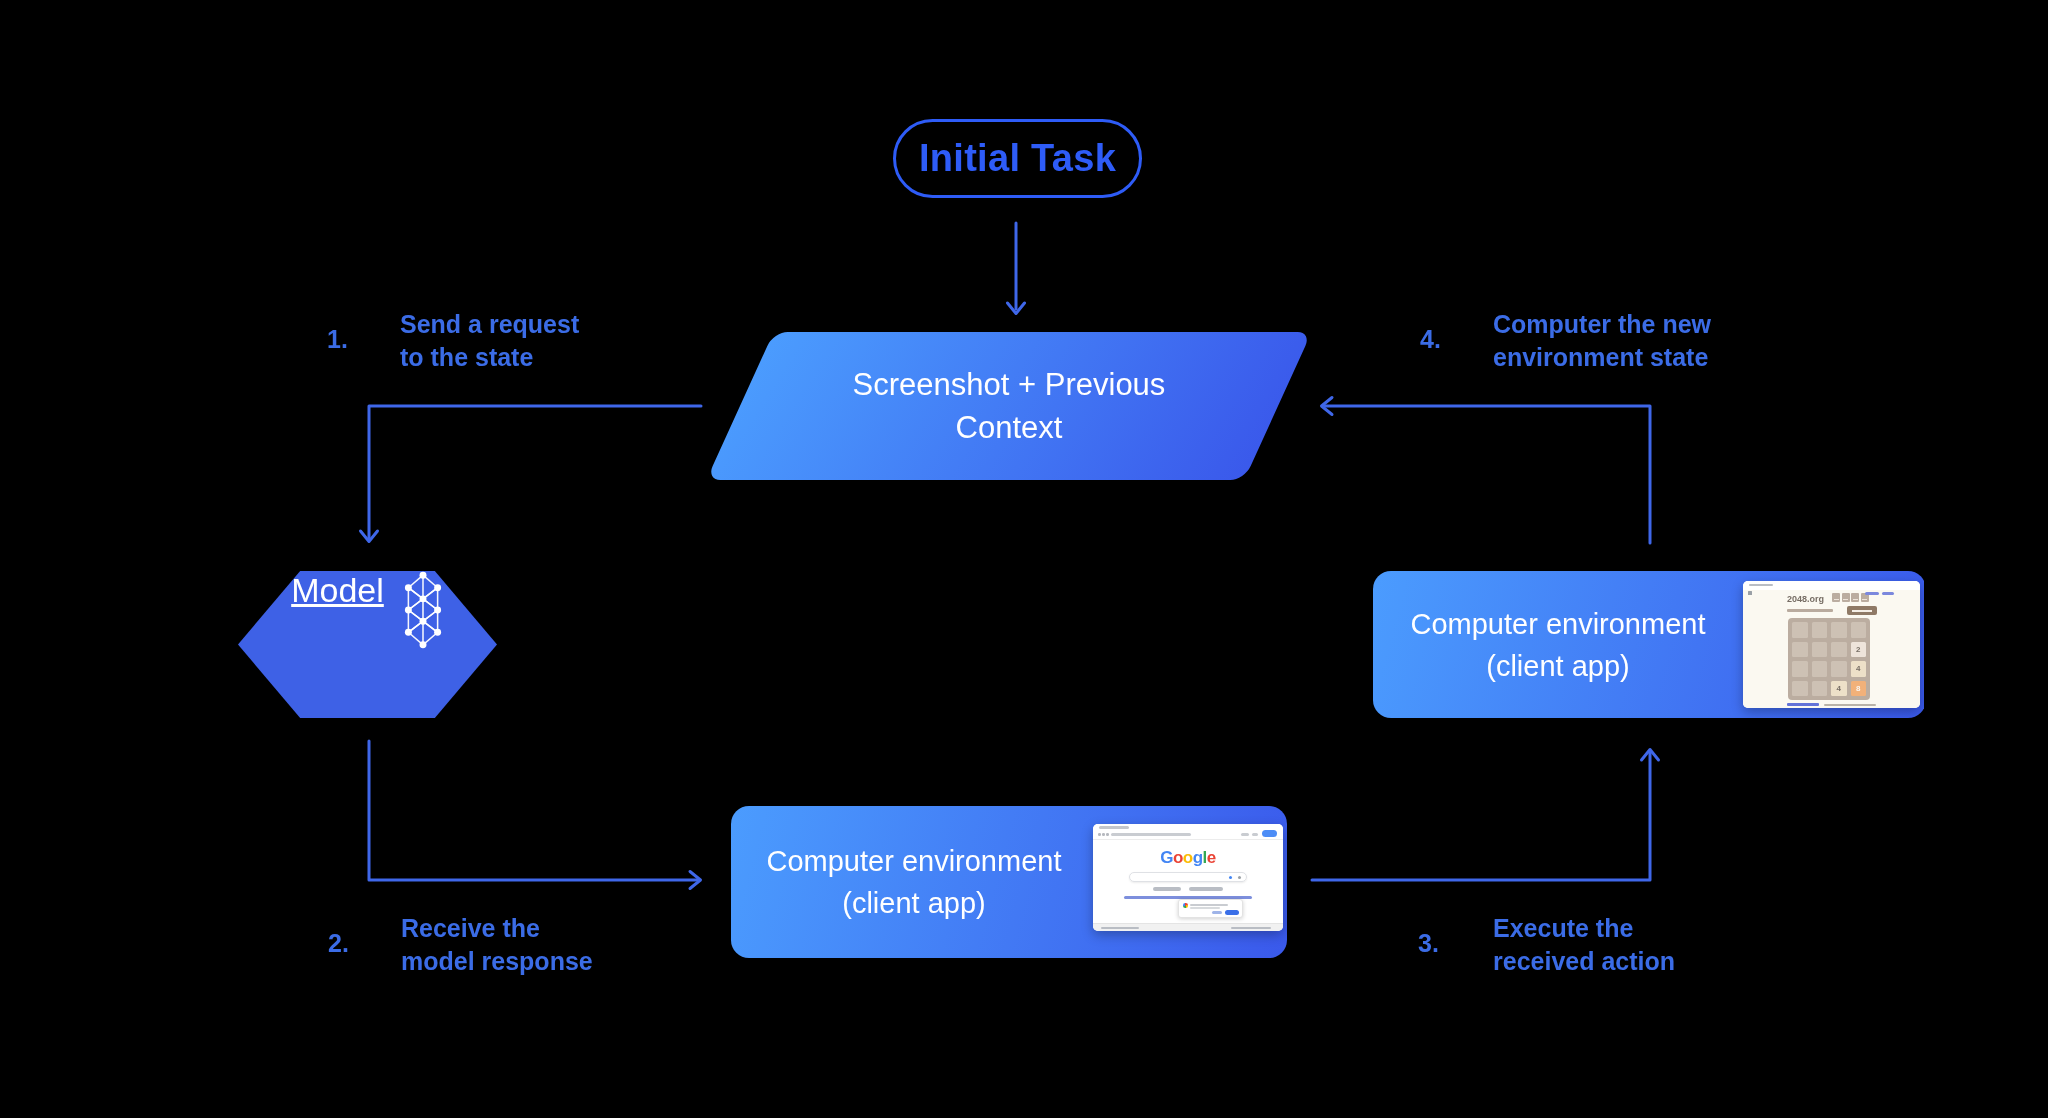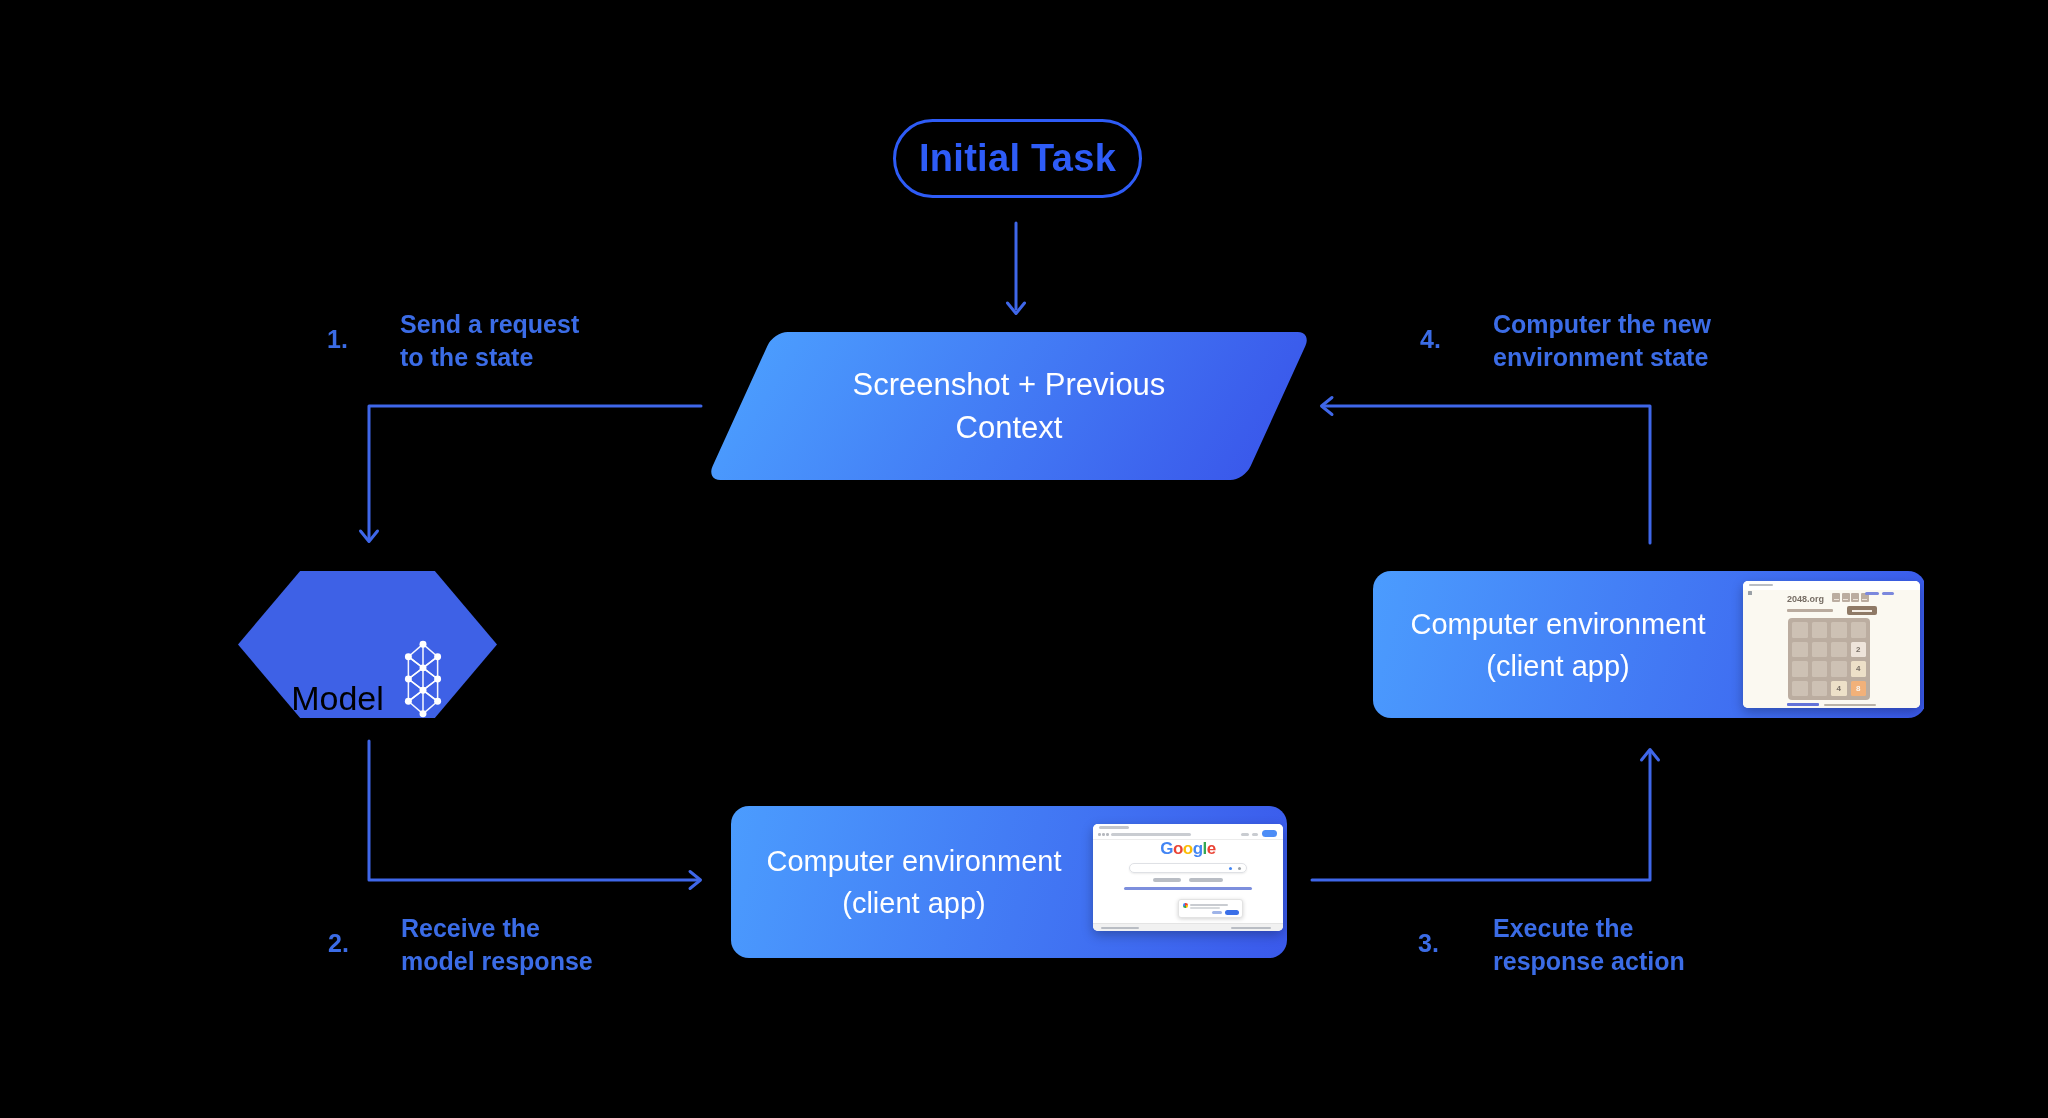--- a/index.html
+++ b/index.html
@@ -23,21 +23,21 @@
         transform:skewX(-24.5deg);border-radius:14px;
         background:linear-gradient(100deg,var(--grad_light,#4b9cfe) 0%,var(--grad_dark,#3a59eb) 100%);}
   .para-text{position:absolute;inset:0;transform:skewX(24.5deg);
         display:flex;flex-direction:column;align-items:center;justify-content:center;
         color:#fff;font-size:31px;line-height:1.4;font-weight:400;}
 
   
   .hex{position:absolute;left:238px;top:571px;width:259px;height:147px;
        background:var(--node_blue,#3e61e6);
        clip-path:polygon(0% 50%,24% 0%,76% 0%,100% 50%,76% 100%,24% 100%);
-       display:flex;align-items:flex-end;justify-content:center;gap:18px;color:#000000;}
+       display:flex;align-items:flex-start;justify-content:center;gap:18px;color:#ffffff;text-decoration:underline;}
   .hex-label{font-size:34px;font-weight:400;}
   .nn-icon line{stroke:#fff;stroke-width:2.2;opacity:.95;}
   .nn-icon circle{fill:#fff;}
 
   
   .envbox{position:absolute;border-radius:18px;color:#fff;
           background:linear-gradient(105deg,var(--grad_light,#4b9cfe) 0%,var(--grad_dark,#3a59eb) 100%);}
   .envbox .env-text{position:absolute;top:50%;transform:translateY(-50%);
           text-align:center;font-size:29px;line-height:1.45;font-weight:400;}
   #env-bottom{left:731px;top:806px;width:556px;height:152px;}
@@ -62,21 +62,21 @@
   .mini{position:absolute;background:#fff;border-radius:5px;
         box-shadow:0 4px 12px rgba(0,0,0,.28);overflow:hidden;}
   #mini-google{right:4px;top:18px;width:190px;height:107px;}
   .mg-chrome{position:relative;height:16px;border-bottom:1px solid #ececec;background:#fff;}
   .mg-tab{position:absolute;left:6px;top:2px;width:30px;height:3px;background:#c4c7cc;}
   .mg-dot{position:absolute;width:2.5px;height:2.5px;border-radius:50%;background:#b7bac0;top:9px;}
   .mg-url{position:absolute;left:18px;top:9px;width:80px;height:3px;background:#c9ccd1;}
   .mg-r1{position:absolute;left:148px;top:9px;width:8px;height:3px;background:#c9ccd1;}
   .mg-r2{position:absolute;left:159px;top:9px;width:6px;height:3px;background:#c9ccd1;}
   .mg-avatar{position:absolute;left:169px;top:6px;width:15px;height:6.5px;border-radius:4px;background:#4d8df6;}
-  .mg-logo{text-align:center;font-size:17px;font-weight:700;letter-spacing:-.5px;line-height:1;}
+  .mg-logo{margin-top:9px;text-align:center;font-size:17px;font-weight:700;letter-spacing:-.5px;line-height:1;}
   .mg-search{position:relative;margin:6px auto 0;width:118px;height:10px;border:1px solid #dfe1e5;
              border-radius:6px;box-shadow:0 1px 2px rgba(0,0,0,.08);}
   .mg-mic{position:absolute;right:14px;top:2.5px;width:3px;height:3px;border-radius:50%;background:#4285F4;}
   .mg-cam{position:absolute;right:5px;top:2.5px;width:3px;height:3px;border-radius:50%;background:#9aa0a6;}
   .mg-btns{margin-top:5px;display:flex;justify-content:center;gap:8px;}
   .mg-btns .bar{height:3.5px;background:#b9bdc4;}
   .mg-link{margin:5px auto 0;width:128px;height:3.5px;background:#7d8fdd;}
   .mg-dialog{position:absolute;left:85px;top:75px;width:65px;height:19px;background:#fff;
              border:1px solid #e3e3e3;border-radius:3px;box-shadow:0 1px 4px rgba(0,0,0,.18);}
   .mg-g{position:absolute;left:4px;top:3px;width:4.5px;height:4.5px;border-radius:50%;
@@ -193,21 +193,21 @@
     <span class="num">2.</span>
     <div class="lines">
       <div>Receive the</div>
       <div>model response</div>
     </div>
   </div>
   <div class="step" id="step3">
     <span class="num">3.</span>
     <div class="lines">
       <div>Execute the</div>
-      <div>response action</div>
+      <div>received action</div>
     </div>
   </div>
   <div class="step" id="step4">
     <span class="num">4.</span>
     <div class="lines">
       <div>Computer the new</div>
       <div>environment state</div>
     </div>
   </div>
 

